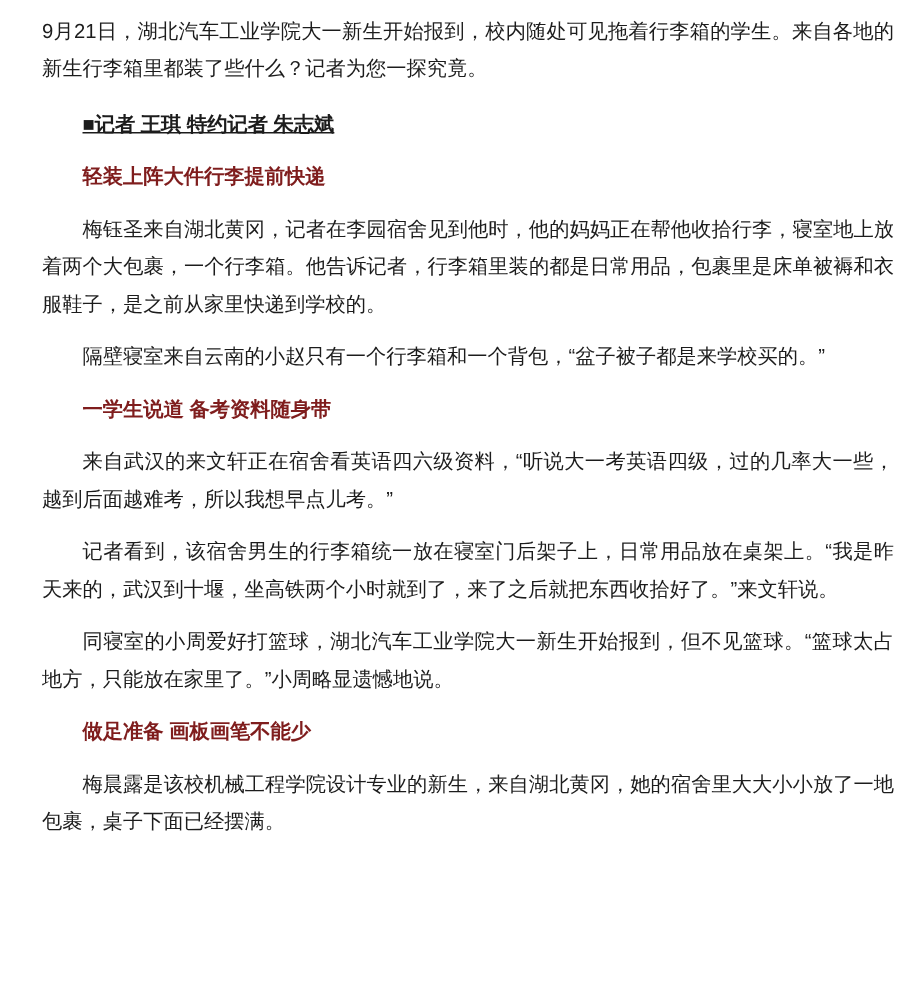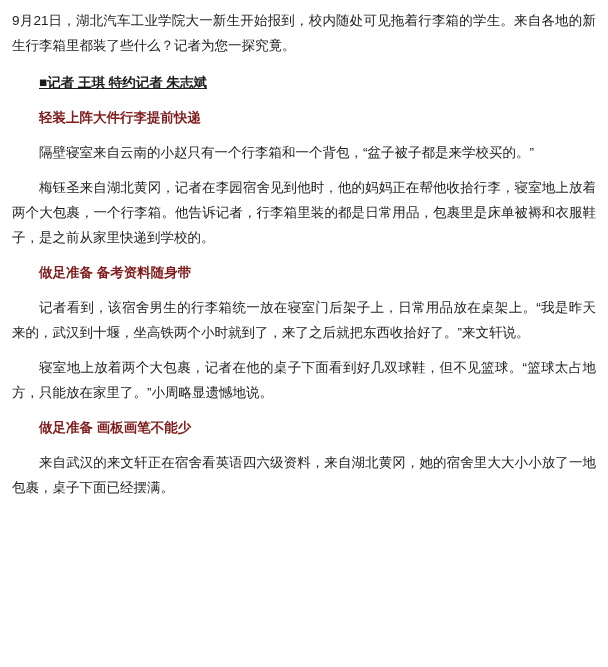--- a/index.html
+++ b/index.html
@@ -10,21 +10,21 @@
   body {
     width: 608px;
     height: 667px;
     font-family: "Liberation Sans", sans-serif;
     color: #1a1a1a;
     overflow: hidden;
   }
   #article {
     box-sizing: border-box;
     width: 608px;
-    padding: 8px 12px 0 12px;
+    padding: 8px 12px 0 28px;
   }
   .para {
     font-size: 13.5px;
     line-height: 25px;
     text-align: justify;
     text-indent: 2em;
     margin: 0 0 10px 0;
     color: #1c1c1c;
   }
   .byline {
@@ -53,20 +53,21 @@
     color: #1c1c1c;
   }
 </style>
 </head>
 <body>
 
 <div id="article">
     <p class="lead">9月21日，湖北汽车工业学院大一新生开始报到，校内随处可见拖着行李箱的学生。来自各地的新生行李箱里都装了些什么？记者为您一探究竟。</p>
     <p class="byline">■记者 王琪 特约记者 朱志斌</p>
     <p class="subhead">轻装上阵大件行李提前快递</p>
+    <p class="para">梅钰圣来自湖北黄冈，记者在李园宿舍见到他时，他的妈妈正在帮他收拾行李，寝室地上放着两个大包裹，一个行李箱。他告诉记者，行李箱里装的都是日常用品，包裹里是床单被褥和衣服鞋子，是之前从家里快递到学校的。</p>
     <p class="para">隔壁寝室来自云南的小赵只有一个行李箱和一个背包，“盆子被子都是来学校买的。”</p>
-    <p class="para">梅钰圣来自湖北黄冈，记者在李园宿舍见到他时，他的妈妈正在帮他收拾行李，寝室地上放着两个大包裹，一个行李箱。他告诉记者，行李箱里装的都是日常用品，包裹里是床单被褥和衣服鞋子，是之前从家里快递到学校的。</p>
-    <p class="subhead">做足准备 备考资料随身带</p>
+    <p class="subhead">一学生说道 备考资料随身带</p>
+    <p class="para">来自武汉的来文轩正在宿舍看英语四六级资料，“听说大一考英语四级，过的几率大一些，越到后面越难考，所以我想早点儿考。”</p>
     <p class="para">记者看到，该宿舍男生的行李箱统一放在寝室门后架子上，日常用品放在桌架上。“我是昨天来的，武汉到十堰，坐高铁两个小时就到了，来了之后就把东西收拾好了。”来文轩说。</p>
-    <p class="para">寝室地上放着两个大包裹，记者在他的桌子下面看到好几双球鞋，但不见篮球。“篮球太占地方，只能放在家里了。”小周略显遗憾地说。</p>
+    <p class="para">同寝室的小周爱好打篮球，湖北汽车工业学院大一新生开始报到，但不见篮球。“篮球太占地方，只能放在家里了。”小周略显遗憾地说。</p>
     <p class="subhead">做足准备 画板画笔不能少</p>
-    <p class="para">来自武汉的来文轩正在宿舍看英语四六级资料，来自湖北黄冈，她的宿舍里大大小小放了一地包裹，桌子下面已经摆满。</p>
+    <p class="para">梅晨露是该校机械工程学院设计专业的新生，来自湖北黄冈，她的宿舍里大大小小放了一地包裹，桌子下面已经摆满。</p>
   </div>
 
 </body></html>

